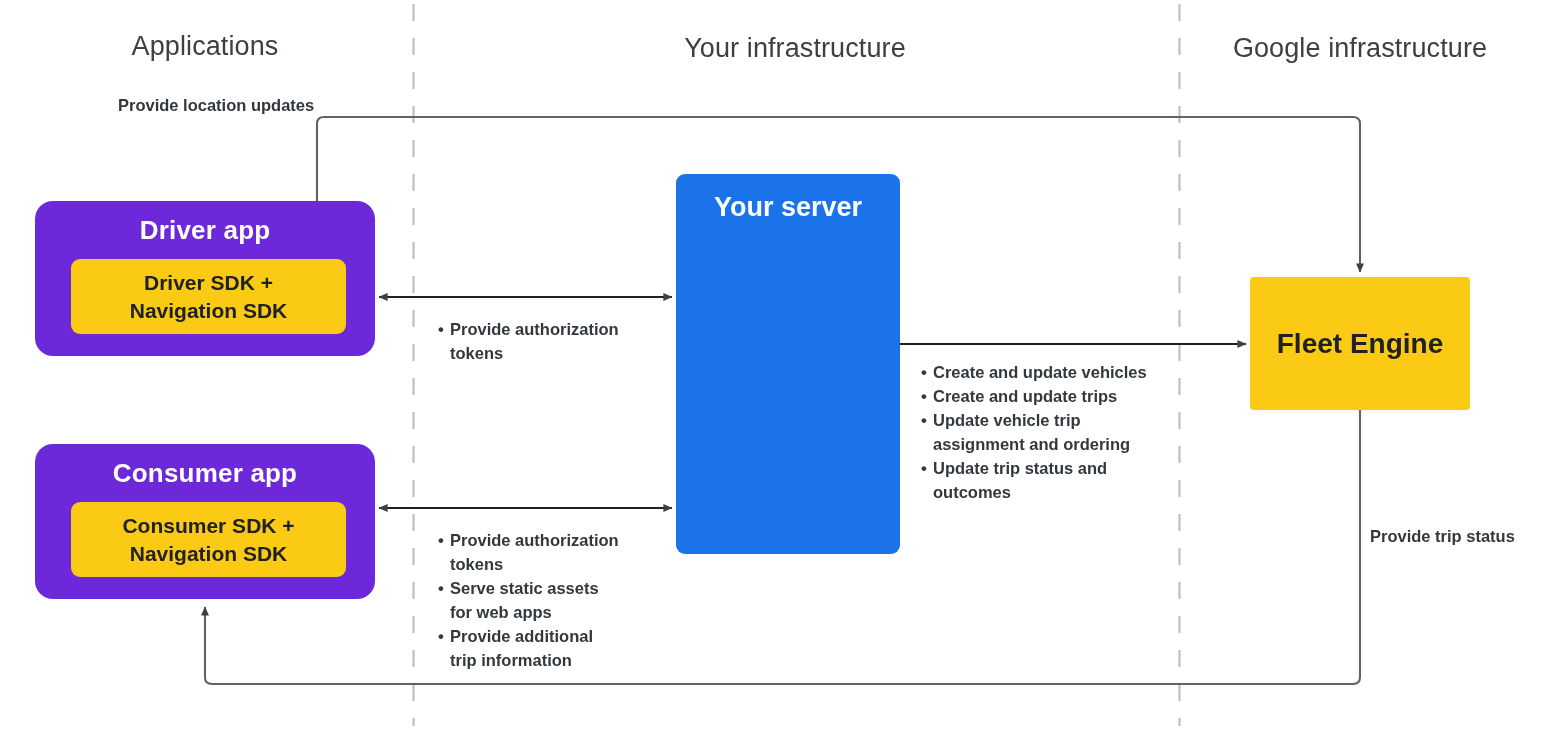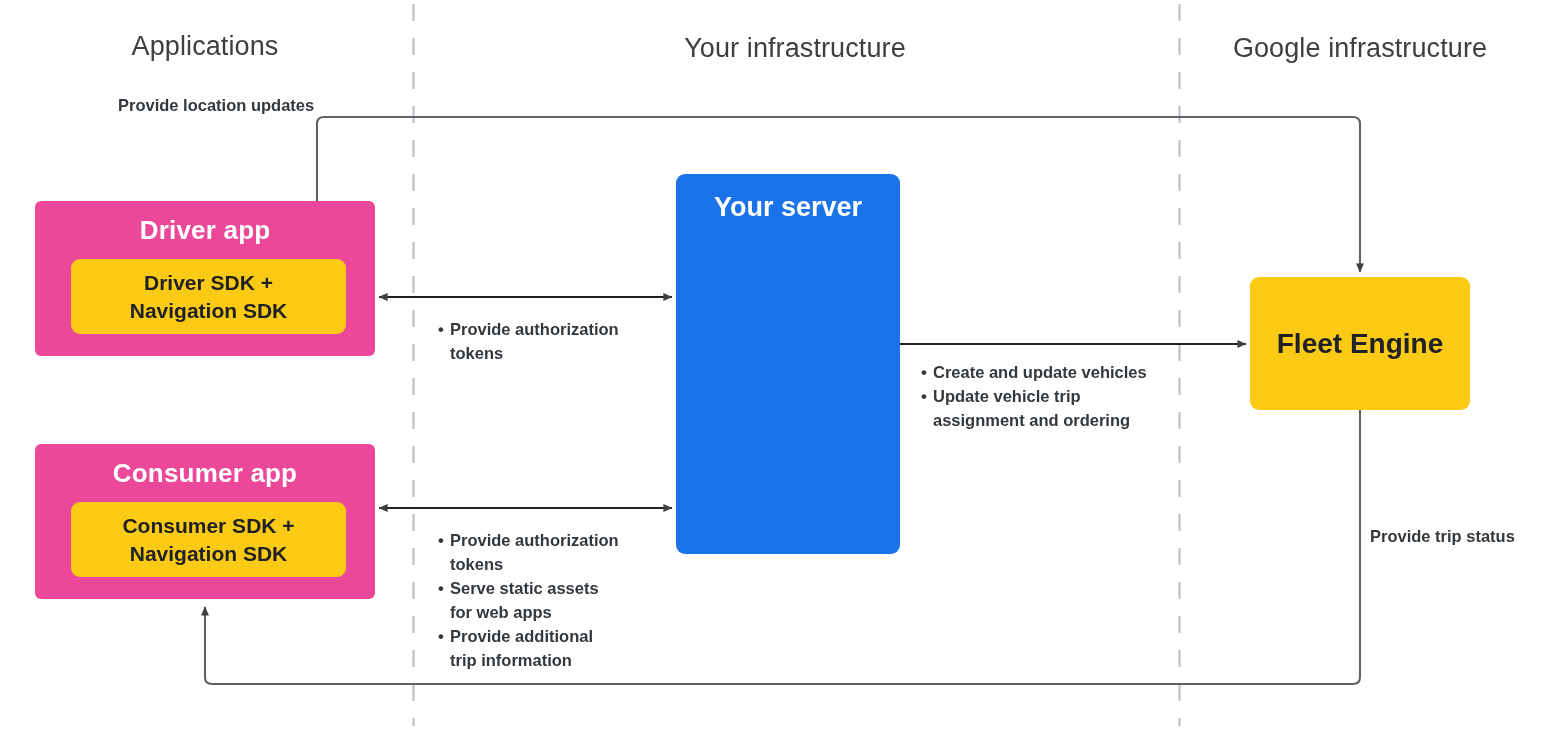--- a/index.html
+++ b/index.html
@@ -29,22 +29,22 @@
     position: absolute;
     font-size: 27px;
     color: #3c4043;
     font-weight: 400;
     white-space: nowrap;
     text-align: center;
     letter-spacing: 0.1px;
   }
   .app-box {
     position: absolute;
-    background: #ec4899;
-    border-radius: 6px;
+    background: #6d28d9;
+    border-radius: 18px;
     box-sizing: border-box;
   }
   .app-title {
     position: absolute;
     left: 0;
     right: 0;
     top: 14px;
     text-align: center;
     color: #ffffff;
     font-size: 26px;
@@ -79,21 +79,21 @@
     right: 0;
     top: 18px;
     text-align: center;
     color: #ffffff;
     font-size: 27px;
     font-weight: bold;
   }
   .fleet-box {
     position: absolute;
     background: #fbca15;
-    border-radius: 9px;
+    border-radius: 4px;
     display: flex;
     align-items: center;
     justify-content: center;
     color: #202124;
     font-size: 28px;
     font-weight: bold;
   }
   .bullets {
     position: absolute;
     font-size: 16.5px;
@@ -199,17 +199,19 @@
     <ul>
       <li>Provide authorization tokens</li>
       <li>Serve static assets for web apps</li>
       <li>Provide additional trip information</li>
     </ul>
   </div>
 
   <div class="bullets" style="left:913px; top:352px; width:248px;">
     <ul>
       <li>Create and update vehicles</li>
+      <li>Create and update trips</li>
       <li>Update vehicle trip assignment and ordering</li>
+      <li>Update trip status and outcomes</li>
     </ul>
   </div>
 
 </div>
 
 </body></html>

